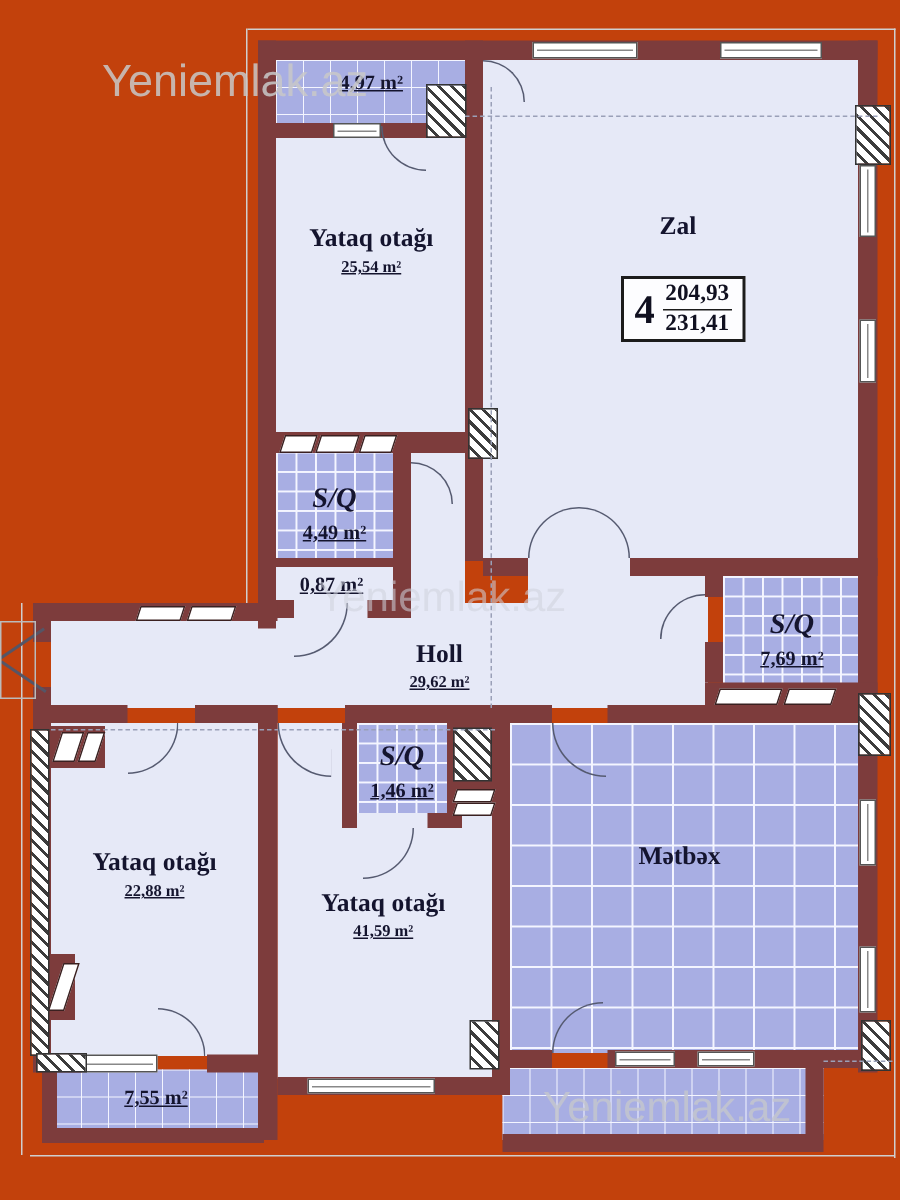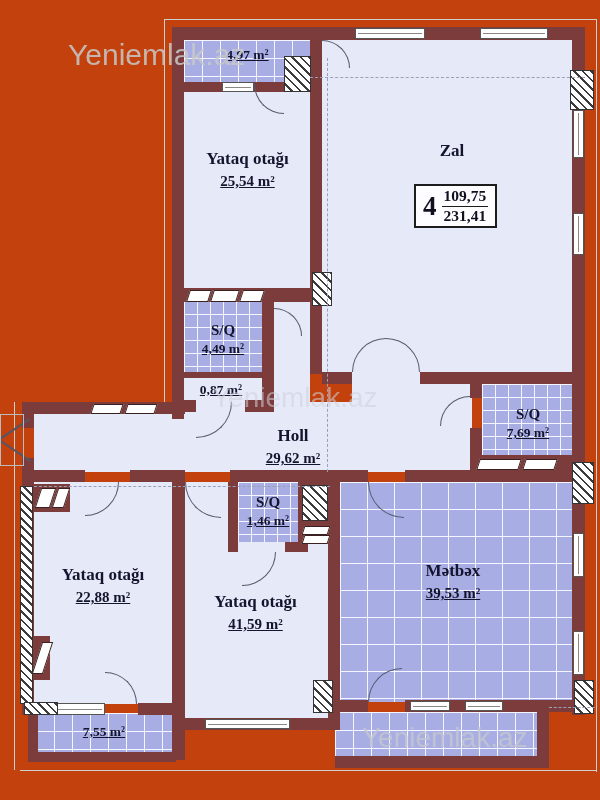--- a/index.html
+++ b/index.html
@@ -23,22 +23,22 @@
   .arc.tl{border-top:1.5px solid #555a70;border-left:1.5px solid #555a70;border-top-left-radius:100%;}
   .arc.tr{border-top:1.5px solid #555a70;border-right:1.5px solid #555a70;border-top-right-radius:100%;}
   .arc.bl{border-bottom:1.5px solid #555a70;border-left:1.5px solid #555a70;border-bottom-left-radius:100%;}
   .arc.br{border-bottom:1.5px solid #555a70;border-right:1.5px solid #555a70;border-bottom-right-radius:100%;}
   .dashh{position:absolute;border-top:1.5px dashed #9aa0b8;}
   .dashv{position:absolute;border-left:1.5px dashed #9aa0b8;}
   .gline{position:absolute;background:#cfcfcf;}
   .dline{position:absolute;height:1.5px;background:#556;transform-origin:0 0;}
   .lbl{position:absolute;text-align:center;color:#14142e;font-weight:bold;line-height:1.35;}
   .lbl .name{font-size:17px;display:block;}
-  .lbl .area{font-size:15px;display:block;text-decoration:underline;}
-  .lbl.small .name{font-size:15px;}
+  .lbl .area{font-size:11px;display:block;text-decoration:underline;}
+  .lbl.small .name{font-size:19px;font-style:italic;}
   .lbl.small .area{font-size:13.5px;}
   .unitbox{position:absolute;border:2px solid #1c1c1c;background:#fdfdff;display:flex;
            align-items:center;gap:5px;padding:1px 7px;color:#101020;}
   .unitbox .big{font-size:27px;font-weight:bold;}
   .frac{display:flex;flex-direction:column;font-size:15.5px;font-weight:bold;line-height:1.2;}
   .frac .ftop{border-bottom:1.5px solid #1c1c1c;padding:0 2px;}
   .frac .fbot{padding:0 2px;}
   .wm{position:absolute;font-family:"Liberation Sans",sans-serif;font-weight:normal;}
 </style>
 </head>
@@ -178,21 +178,21 @@
   <div class="lbl" style="left:185px;top:148px;width:125px;">
     <span class="name">Yataq otağı</span>
     <span class="area">25,54 m²</span>
   </div>
   <div class="lbl" style="left:392px;top:140px;width:120px;">
     <span class="name">Zal</span>
   </div>
   <div class="unitbox" style="left:414px;top:184px;">
     <span class="big">4</span>
     <span class="frac">
-      <span class="ftop">109,75</span>
+      <span class="ftop">204,93</span>
       <span class="fbot">231,41</span>
     </span>
   </div>
   <div class="lbl small" style="left:186px;top:320px;width:74px;">
     <span class="name">S/Q</span>
     <span class="area">4,49 m²</span>
   </div>
   <div class="lbl small" style="left:186px;top:381px;width:70px;">
     <span class="area">0,87 m²</span>
   </div>
@@ -211,21 +211,20 @@
   <div class="lbl" style="left:33px;top:564px;width:140px;">
     <span class="name">Yataq otağı</span>
     <span class="area">22,88 m²</span>
   </div>
   <div class="lbl" style="left:183px;top:591px;width:145px;">
     <span class="name">Yataq otağı</span>
     <span class="area">41,59 m²</span>
   </div>
   <div class="lbl" style="left:388px;top:560px;width:130px;">
     <span class="name">Mətbəx</span>
-    <span class="area">39,53 m²</span>
   </div>
   <div class="lbl small" style="left:45px;top:723px;width:118px;">
     <span class="area">7,55 m²</span>
   </div>
 
   <div class="wm" style="left:68px;top:38px;font-size:30px;color:#c9c9c9;opacity:0.85;">Yeniemlak.az</div>
   <div class="wm" style="left:212px;top:382px;font-size:28px;color:#d0d3dd;opacity:0.55;">Yeniemlak.az</div>
   <div class="wm" style="left:362px;top:722px;font-size:28px;color:#c4c6cf;opacity:0.85;">Yeniemlak.az</div>
 
 </div>

